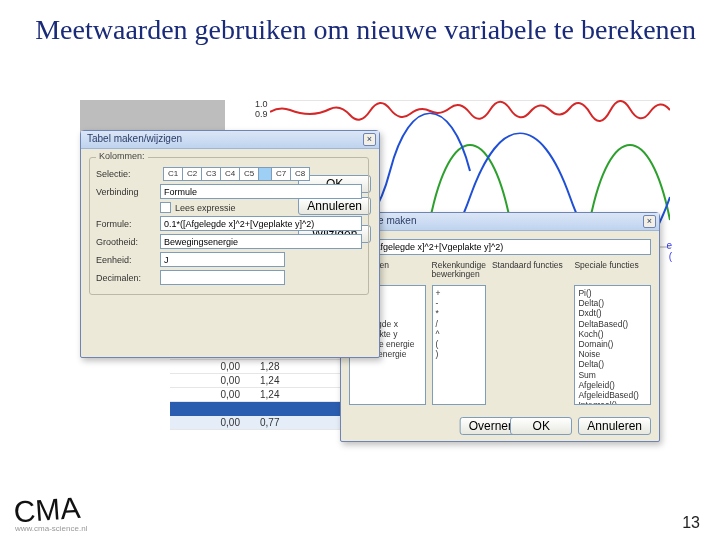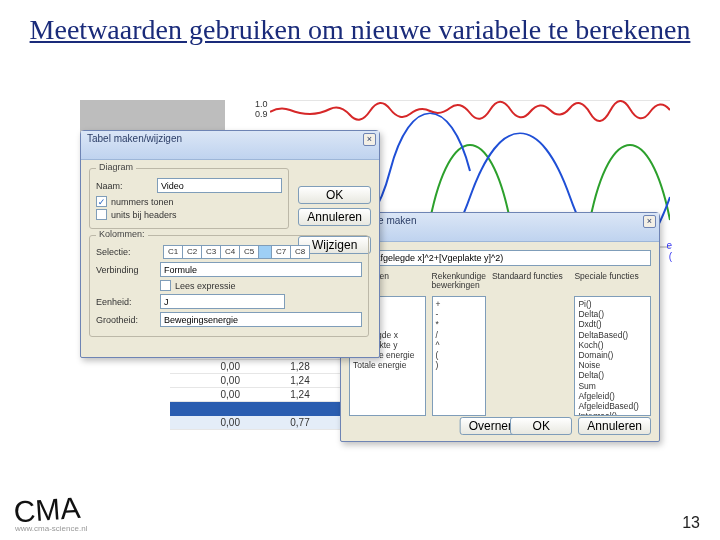--- a/index.html
+++ b/index.html
@@ -1,33 +1,33 @@
 <!DOCTYPE html>
 <html><head>
 <meta charset="utf-8">
 <style>
   *{box-sizing:border-box;margin:0;padding:0;font-family:"Segoe UI",Tahoma,Arial,sans-serif}
   body{width:720px;height:540px;background:#fff;position:relative;overflow:hidden;font-size:11px;color:#222}
-  .slide-title{font-family:Georgia,"Times New Roman",serif;font-size:28px;color:#1a2b7a;text-align:center;padding:14px 24px 6px;line-height:1.15;text-decoration:underline;text-decoration-color:#1a2b7a}
+  .slide-title{font-family:Georgia,"Times New Roman",serif;font-size:28px;color:#1a2b7a;text-align:right;padding:14px 24px 6px;line-height:1.15;text-decoration-color:#1a2b7a}
   .stage{position:absolute;top:100px;left:80px;right:50px;bottom:80px}
   .bg-physics{position:absolute;top:0;left:0;width:145px;height:160px;background:linear-gradient(#bdbdbd 0 28%,#222 28% 33%,#7a4a1b 33% 52%,#000 52% 60%,#f7f7f7 60% 100%)}
   .bg-physics .bars{position:absolute;bottom:4px;left:6px;right:6px;height:24px;background:repeating-linear-gradient(90deg,#9a9a9a 0 5px,#fff 5px 7px)}
   .y-ticks{position:absolute;top:0;left:175px;font-size:9px;color:#333;line-height:1.1}
   .y-ticks span{display:block}
   .waves{position:absolute;top:0;left:190px;right:0;height:150px}
   .waves svg{width:100%;height:100%}
   .table-area{position:absolute;top:218px;left:90px;width:230px;font-size:10px;color:#333;font-family:Arial}
   .table-area .row{display:flex;height:14px;line-height:14px;border-bottom:1px solid #e6e6e6}
   .table-area .c1{width:90px;text-align:right;padding-right:20px}
-  .table-area .c2{width:90px;text-align:center;padding-right:10px}
+  .table-area .c2{width:90px;text-align:left;padding-right:10px}
   .table-area .selrow{background:#2a5db0;color:#fff;border-bottom:none}
   .table-area .lastrow{background:#e4edf8;color:#333}
   .side-labels{position:absolute;top:140px;right:-2px;font-size:10px;color:#3a3af0;text-align:right;line-height:1.1}
   .dialog{position:absolute;background:#ece9d8;border:1px solid #6e84b4;border-radius:4px 4px 2px 2px;box-shadow:2px 3px 6px rgba(0,0,0,.25)}
-  .dialog .titlebar{height:29px;background:linear-gradient(#dbe6f6,#bfd3ef);border-bottom:1px solid #9db6d8;padding:2px 6px;font-size:10px;color:#2b3d66;position:relative}
+  .dialog .titlebar{height:18px;background:linear-gradient(#dbe6f6,#bfd3ef);border-bottom:1px solid #9db6d8;padding:2px 6px;font-size:10px;color:#2b3d66;position:relative}
   .dialog .closebtn{position:absolute;right:3px;top:2px;width:13px;height:13px;border:1px solid #6e84b4;background:#f3efe5;font-size:9px;line-height:11px;text-align:center;border-radius:2px;cursor:default}
   .dialog .body{padding:8px;font-size:9px;color:#333}
   .group{border:1px solid #bcb8a8;border-radius:3px;padding:6px;margin-bottom:6px;position:relative}
   .group-title{position:absolute;top:-7px;left:6px;background:#ece9d8;padding:0 3px;font-size:9px;color:#444}
   .field-row{display:flex;align-items:center;margin:3px 0;gap:6px}
   .field-row .lbl{width:58px;font-size:9px;color:#333}
   input.tx{flex:1;height:15px;border:1px solid #7f9db9;background:#fff;padding:0 3px;font-size:9px}
   .btn{height:18px;min-width:62px;border:1px solid #7f9db9;background:linear-gradient(#fff,#e8e8e0);border-radius:3px;font-size:12px;padding:0 8px;cursor:default}
   .chk{display:flex;align-items:center;gap:4px;font-size:9px;margin:2px 0}
   .chk .box{width:11px;height:11px;border:1px solid #7f9db9;background:#fff;display:inline-flex;align-items:center;justify-content:center;font-size:9px;color:#2060c0}
@@ -189,35 +189,20 @@
       <span>Tabel maken/wijzigen</span>
       <div class="closebtn">×</div>
     </div>
     <div class="body" style="position:relative;height:calc(100% - 18px)">
       <div class="btns-right">
         <button class="btn">OK</button>
         <button class="btn">Annuleren</button>
         <button class="btn" style="margin-top:6px">Wijzigen</button>
       </div>
 
-      <div class="group" style="width:200px">
-        <div class="group-title">Diagram</div>
-        <div class="field-row">
-          <div class="lbl">Naam:</div>
-          <input class="tx" value="Video" style="">
-        </div>
-        <div class="chk">
-            <span class="box">✓</span>
-            <span>nummers tonen</span>
-          </div>
-        <div class="chk">
-            <span class="box"></span>
-            <span>units bij headers</span>
-          </div>
-      </div>
 
       <div class="group" style="width:280px">
         <div class="group-title">Kolommen:</div>
         <div class="field-row">
           <div class="lbl">Selectie:</div>
           <div class="kolcells" id="kolcells">
               <div class="cell">C1</div>
               <div class="cell">C2</div>
               <div class="cell">C3</div>
               <div class="cell">C4</div>
@@ -229,26 +214,34 @@
         </div>
         <div class="field-row">
           <div class="lbl">Verbinding</div>
           <input class="tx" value="Formule" style="">
         </div>
         <div class="chk" style="margin-left:64px">
             <span class="box"></span>
             <span>Lees expressie</span>
           </div>
         <div class="field-row">
+          <div class="lbl">Formule:</div>
+          <input class="tx" value="0.1*([Afgelegde x]^2+[Vgeplakte y]^2)" style="">
+        </div>
+        <div class="field-row">
+          <div class="lbl">Grootheid:</div>
+          <input class="tx" value="Bewegingsenergie" style="">
+        </div>
+        <div class="field-row">
           <div class="lbl">Eenheid:</div>
           <input class="tx" style="flex: 0 0 40px;" value="J">
         </div>
         <div class="field-row">
-          <div class="lbl">Grootheid:</div>
-          <input class="tx" value="Bewegingsenergie" style="">
+          <div class="lbl">Decimalen:</div>
+          <input class="tx" style="flex: 0 0 40px;" value="">
         </div>
       </div>
     </div>
   </div>
 
 </div>
 
 <div class="footer">
   <div class="logo">
     <span>CMA</span>

